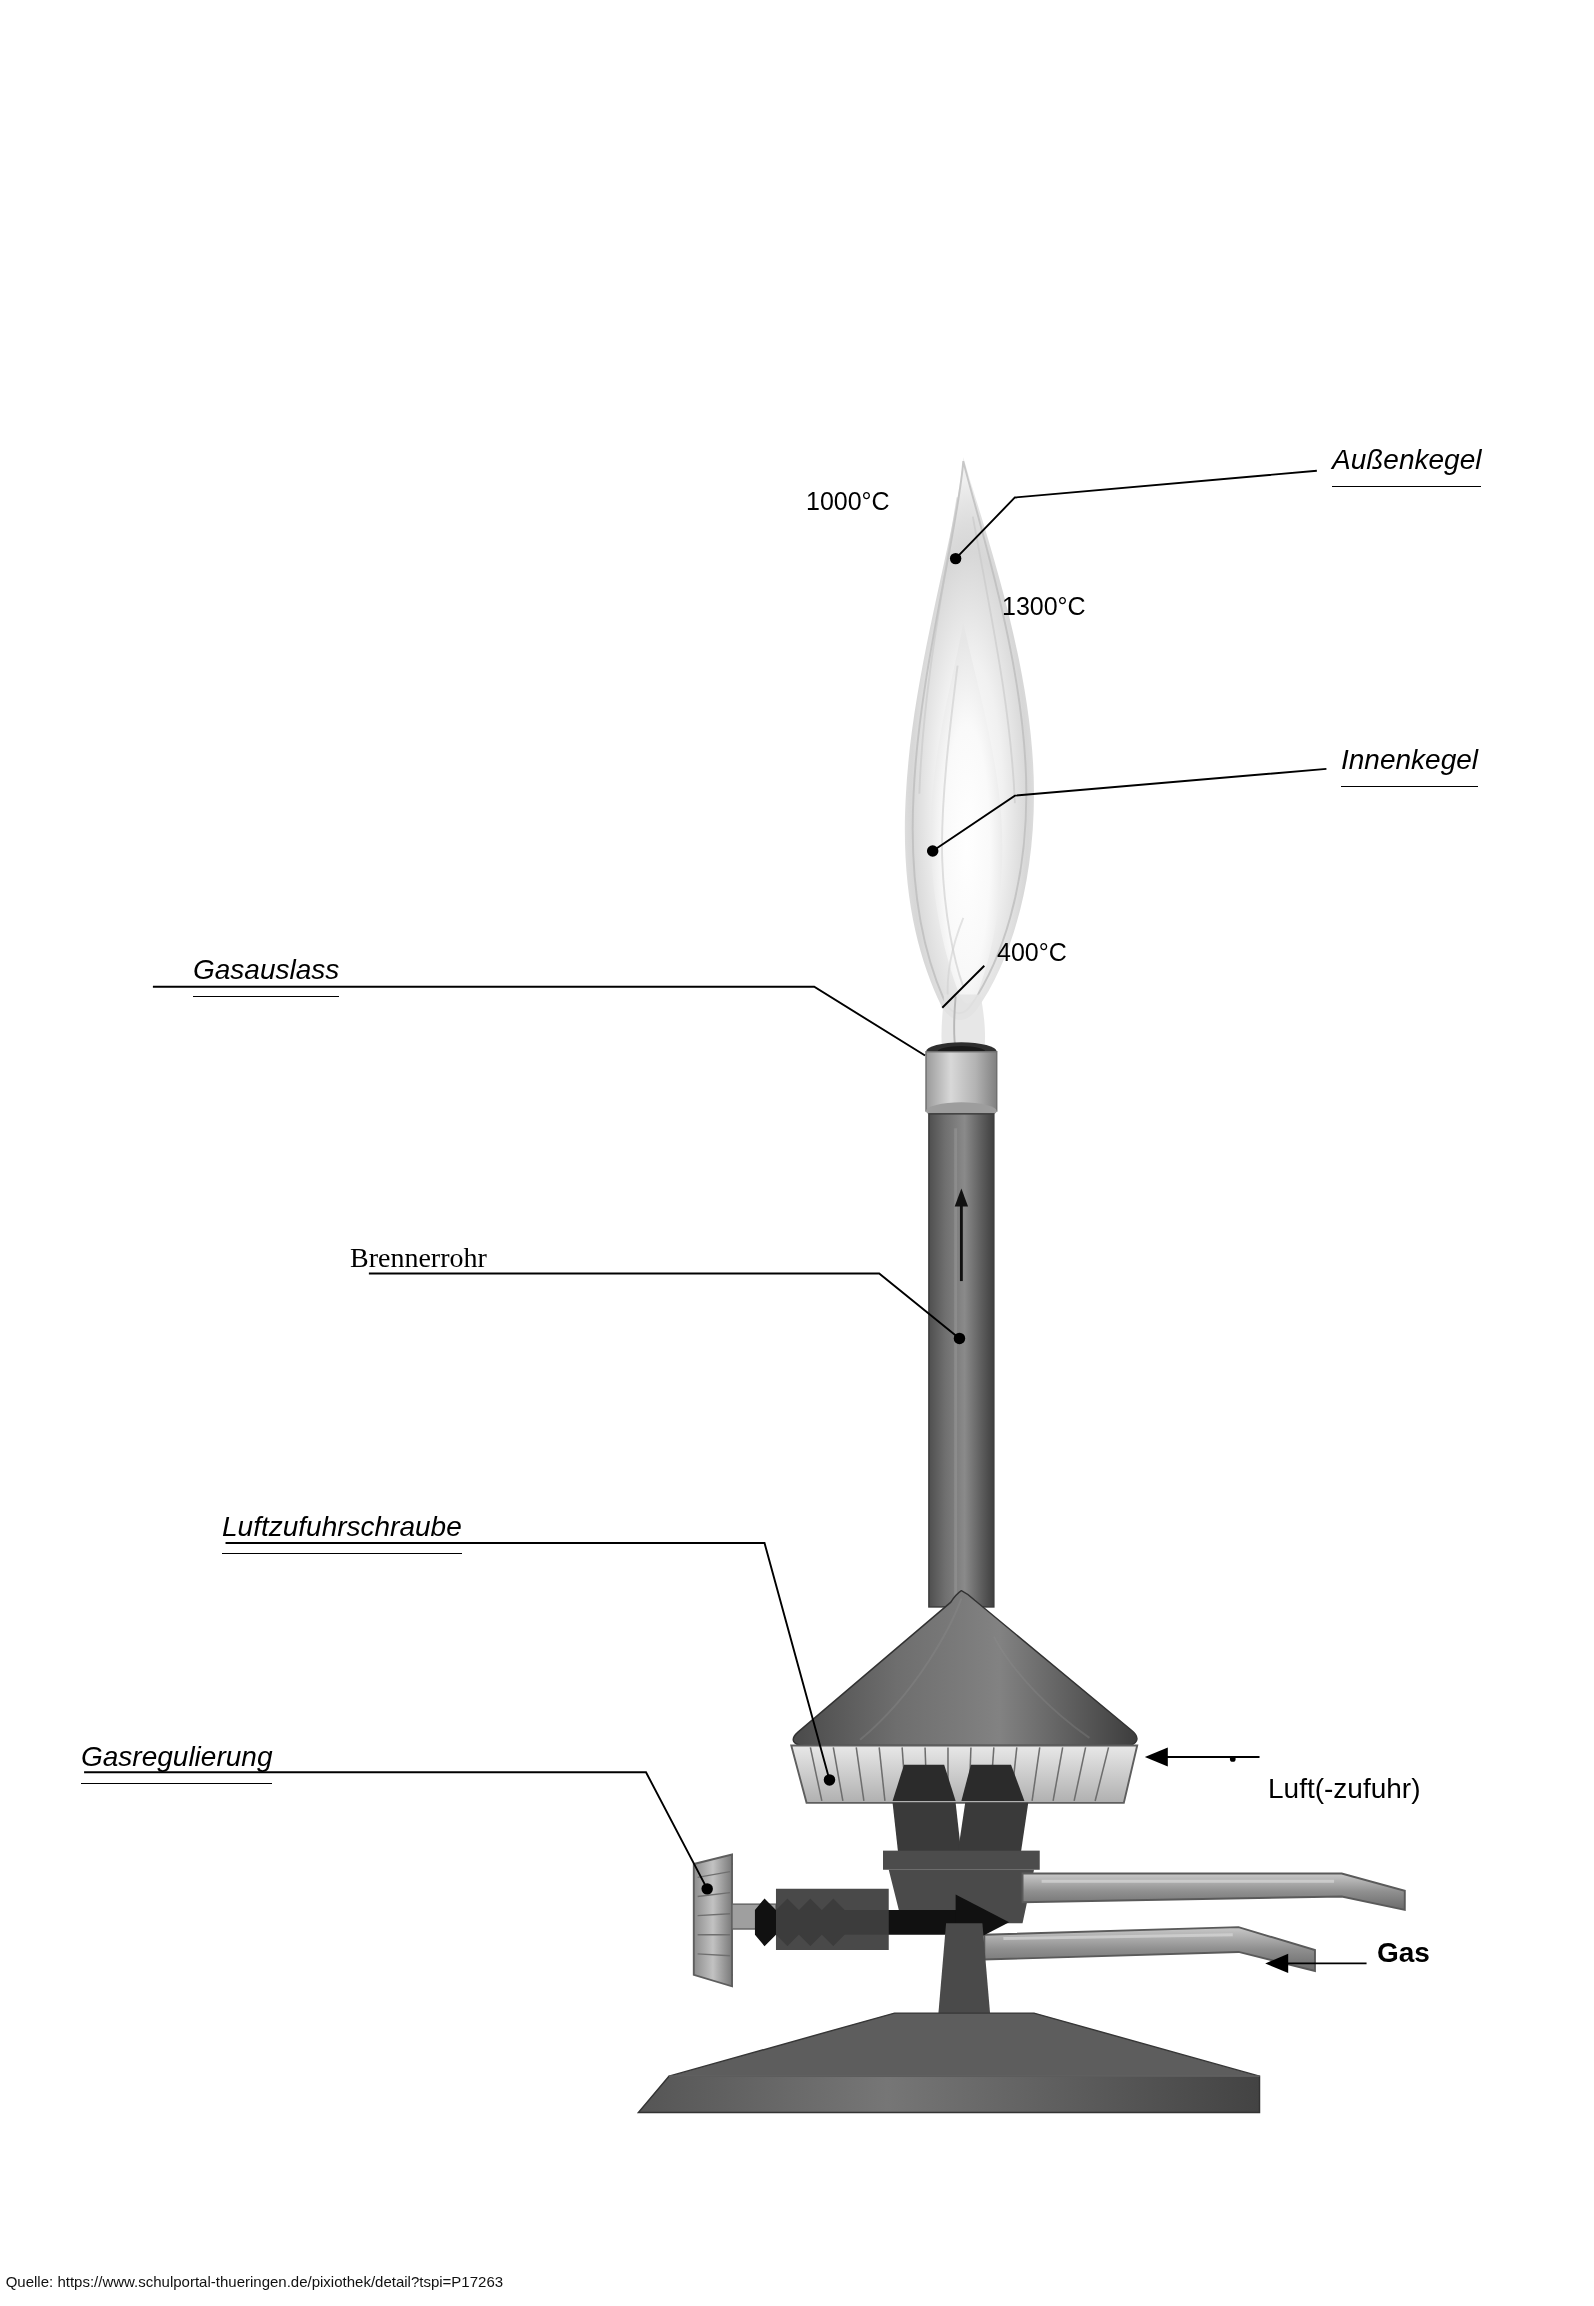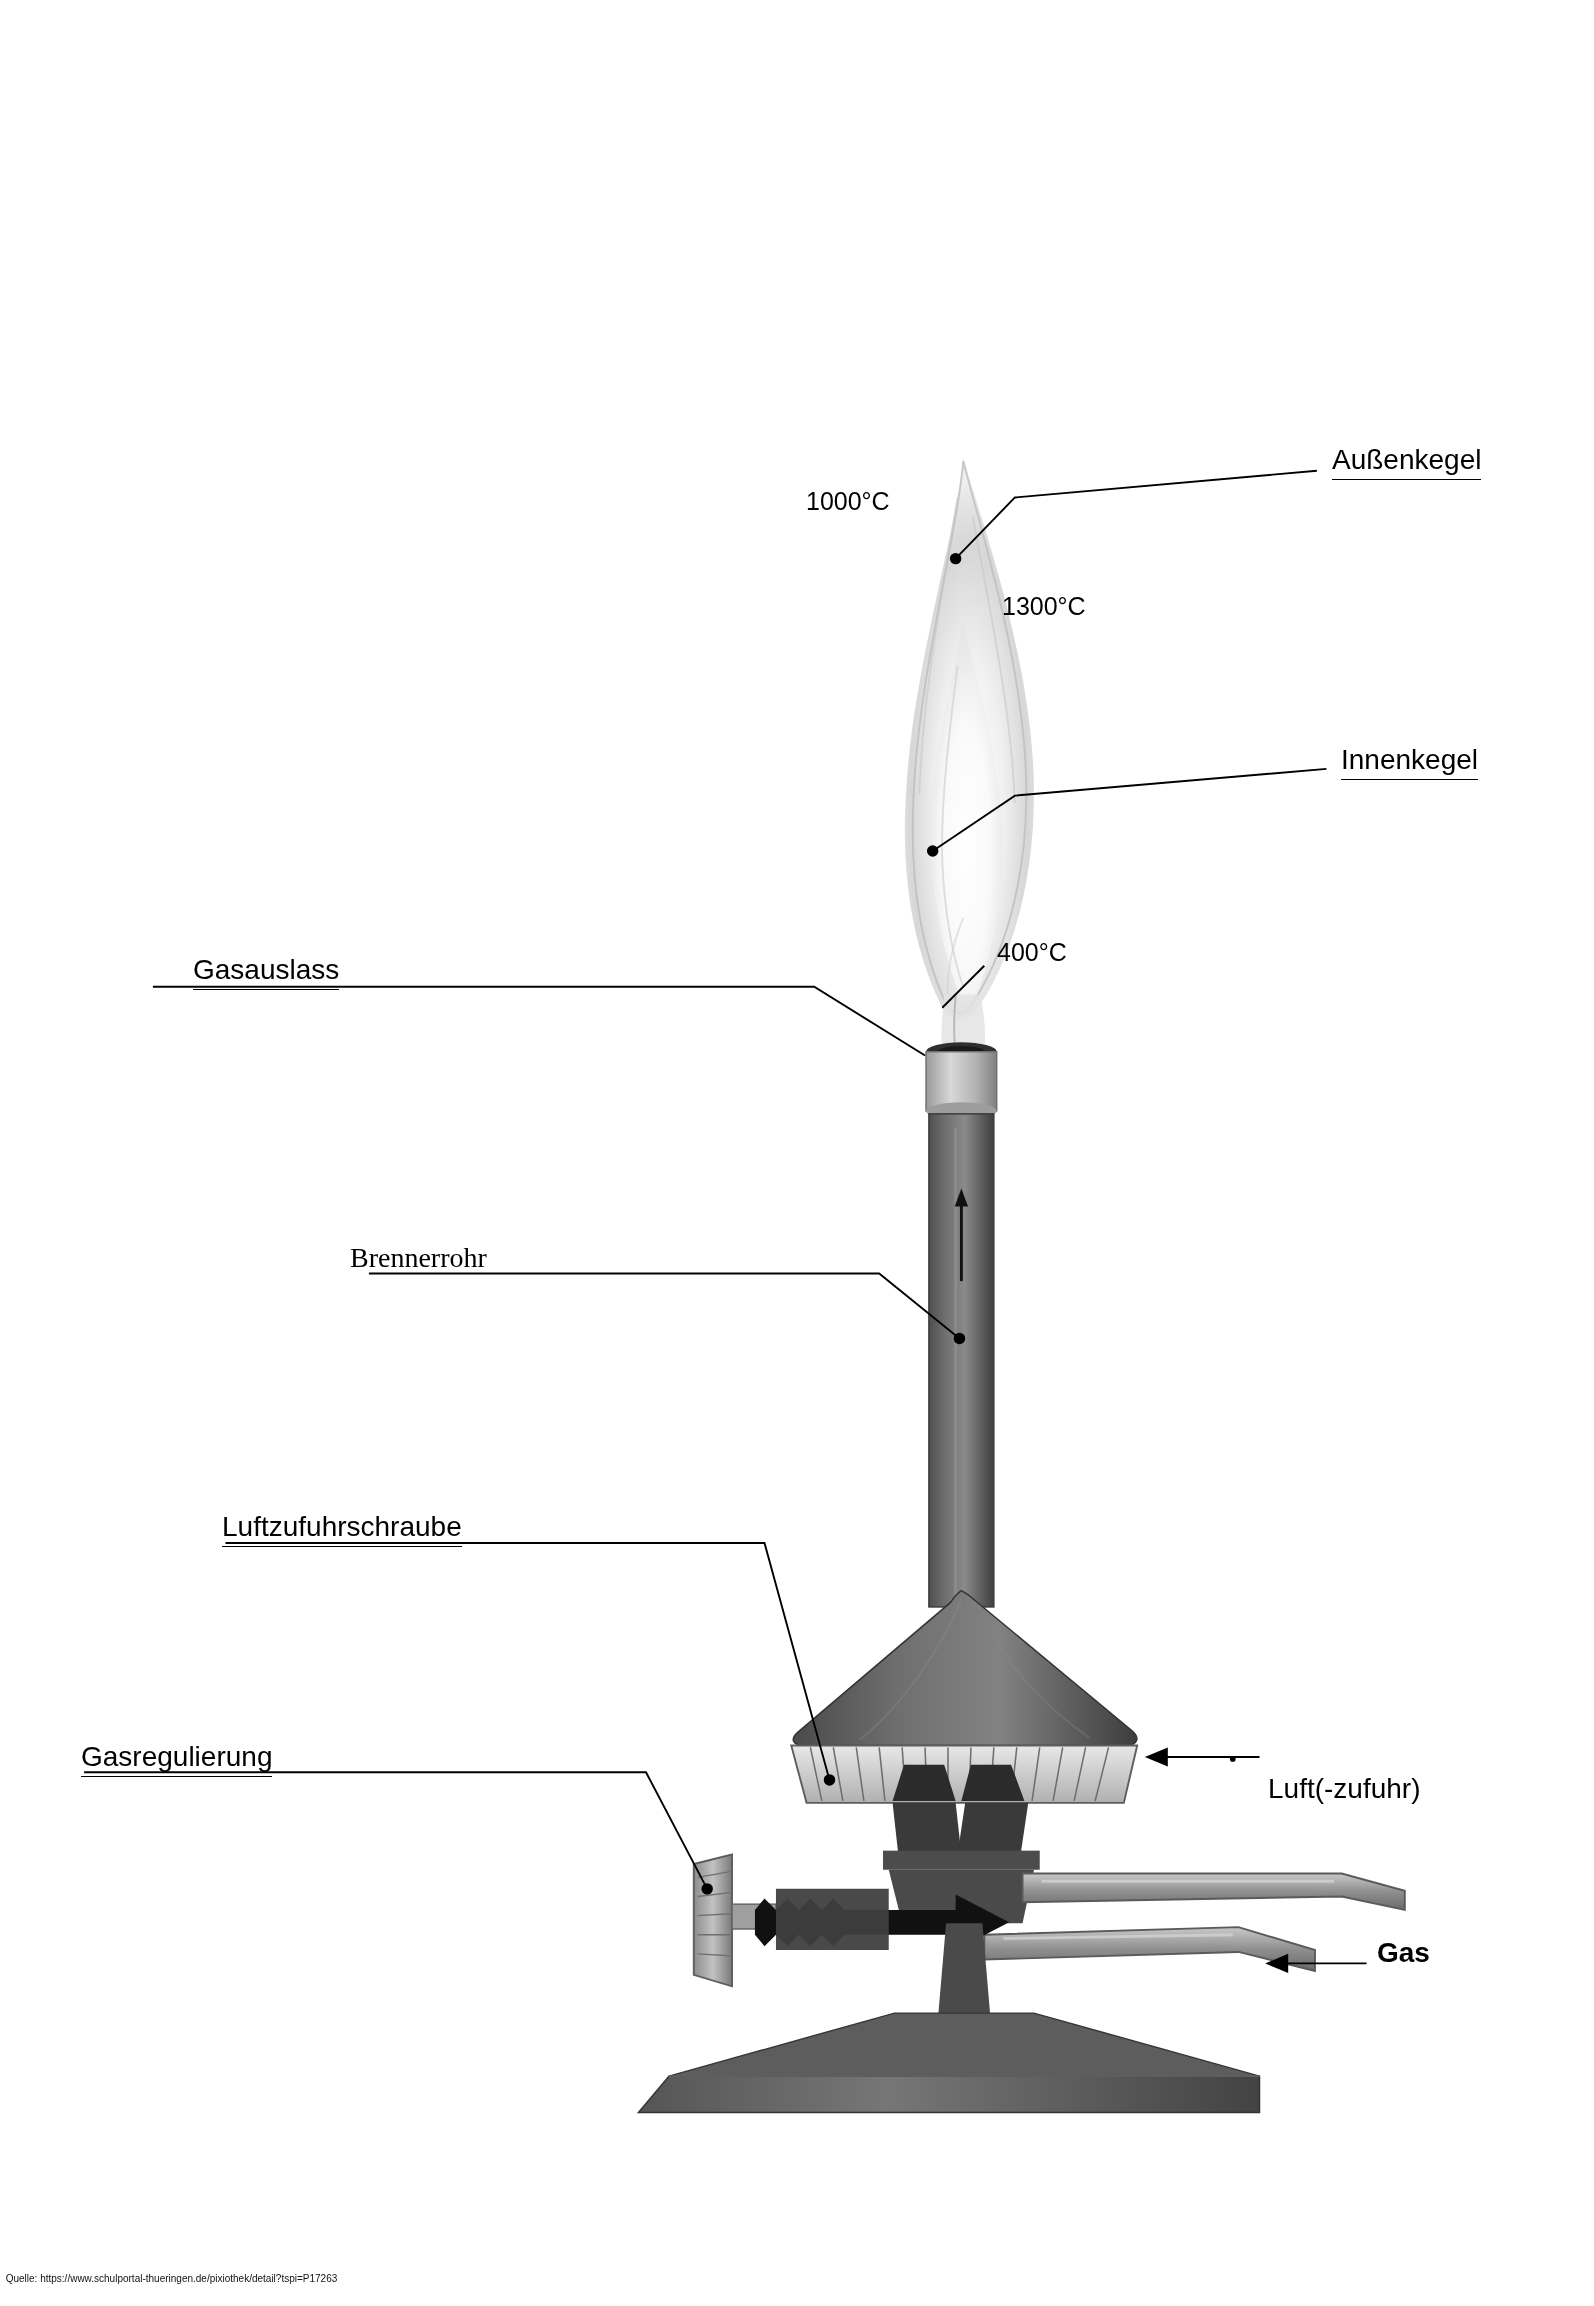--- a/index.html
+++ b/index.html
@@ -30,27 +30,28 @@
     line-height: 1.1;
   }
   .label-main {
     font-size: 28px;
   }
   .label-temp {
     font-size: 25px;
   }
   .underline {
     border-bottom: 1.9px solid #000000;
-    padding-bottom: 3px;
+    padding-bottom: 10px;
+    font-style: italic;
   }
   .source {
     position: absolute;
     left: 5.7px;
     top: 2273px;
-    font-size: 10px;
+    font-size: 15px;
     color: #111111;
     font-family: "Liberation Sans", sans-serif;
     white-space: nowrap;
   }
 </style>
 </head>
 <body>
 
 <div id="page">
 

